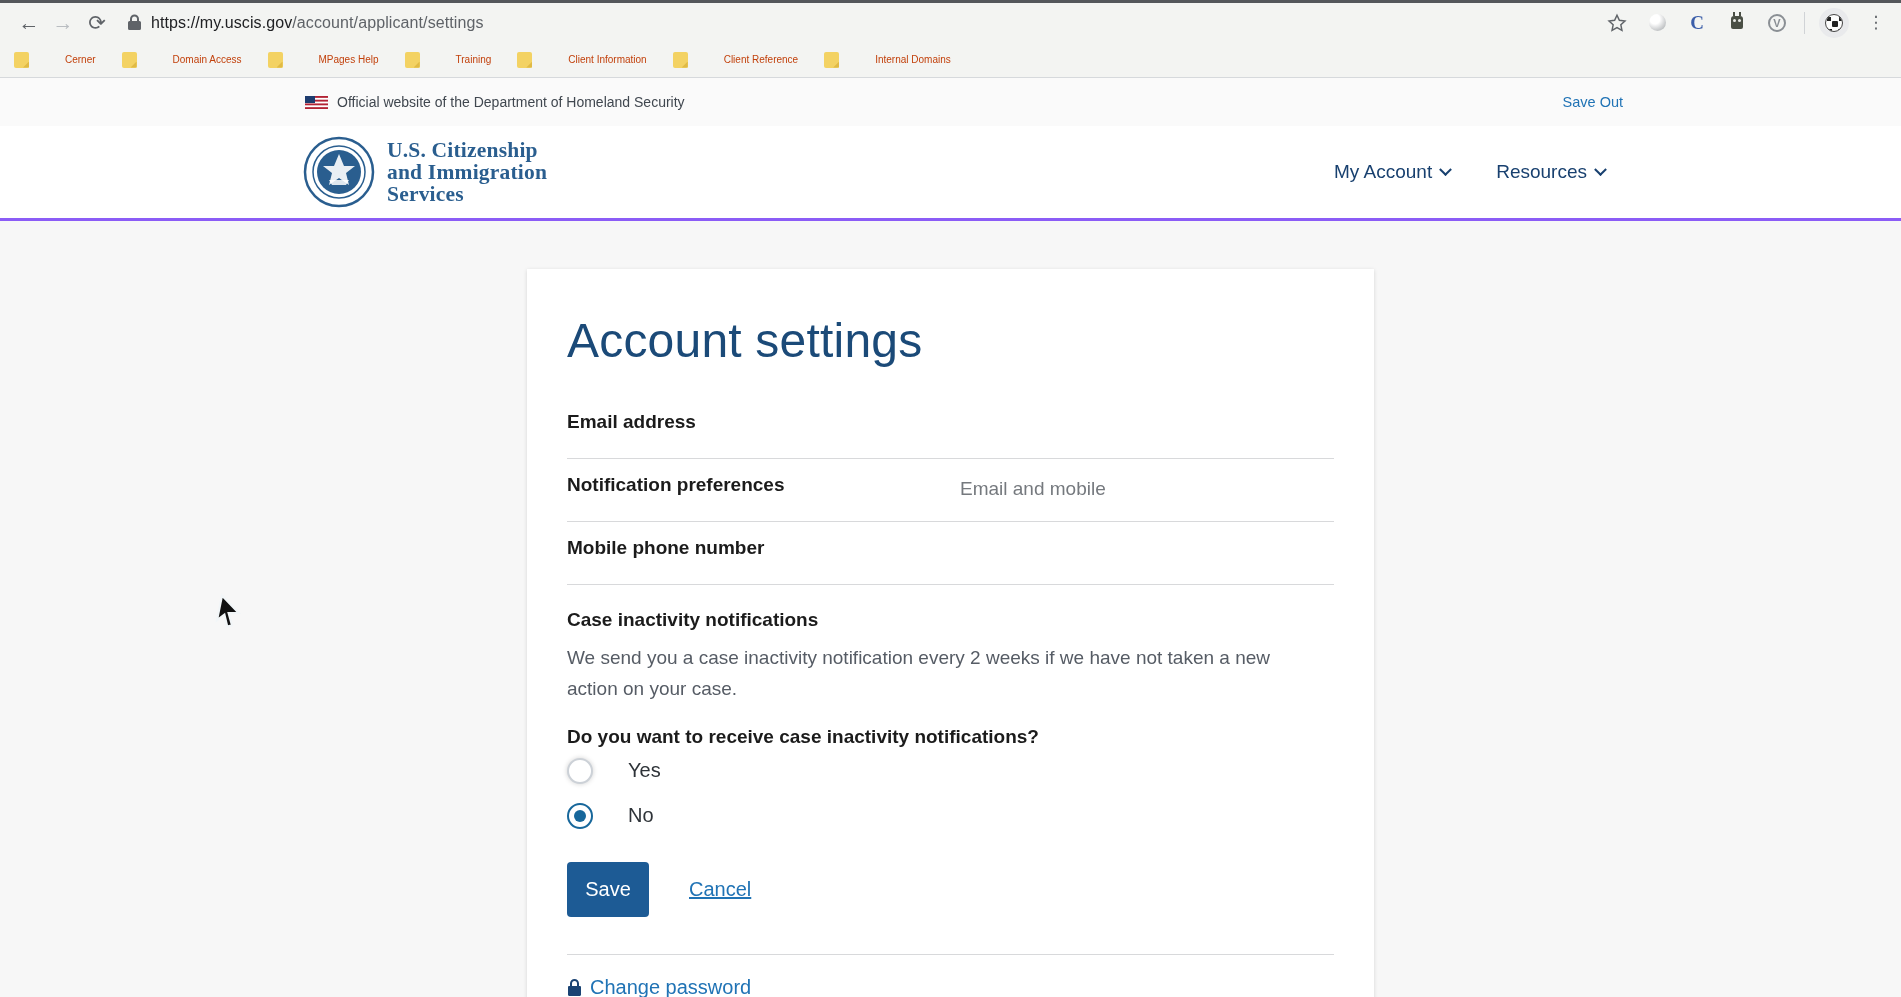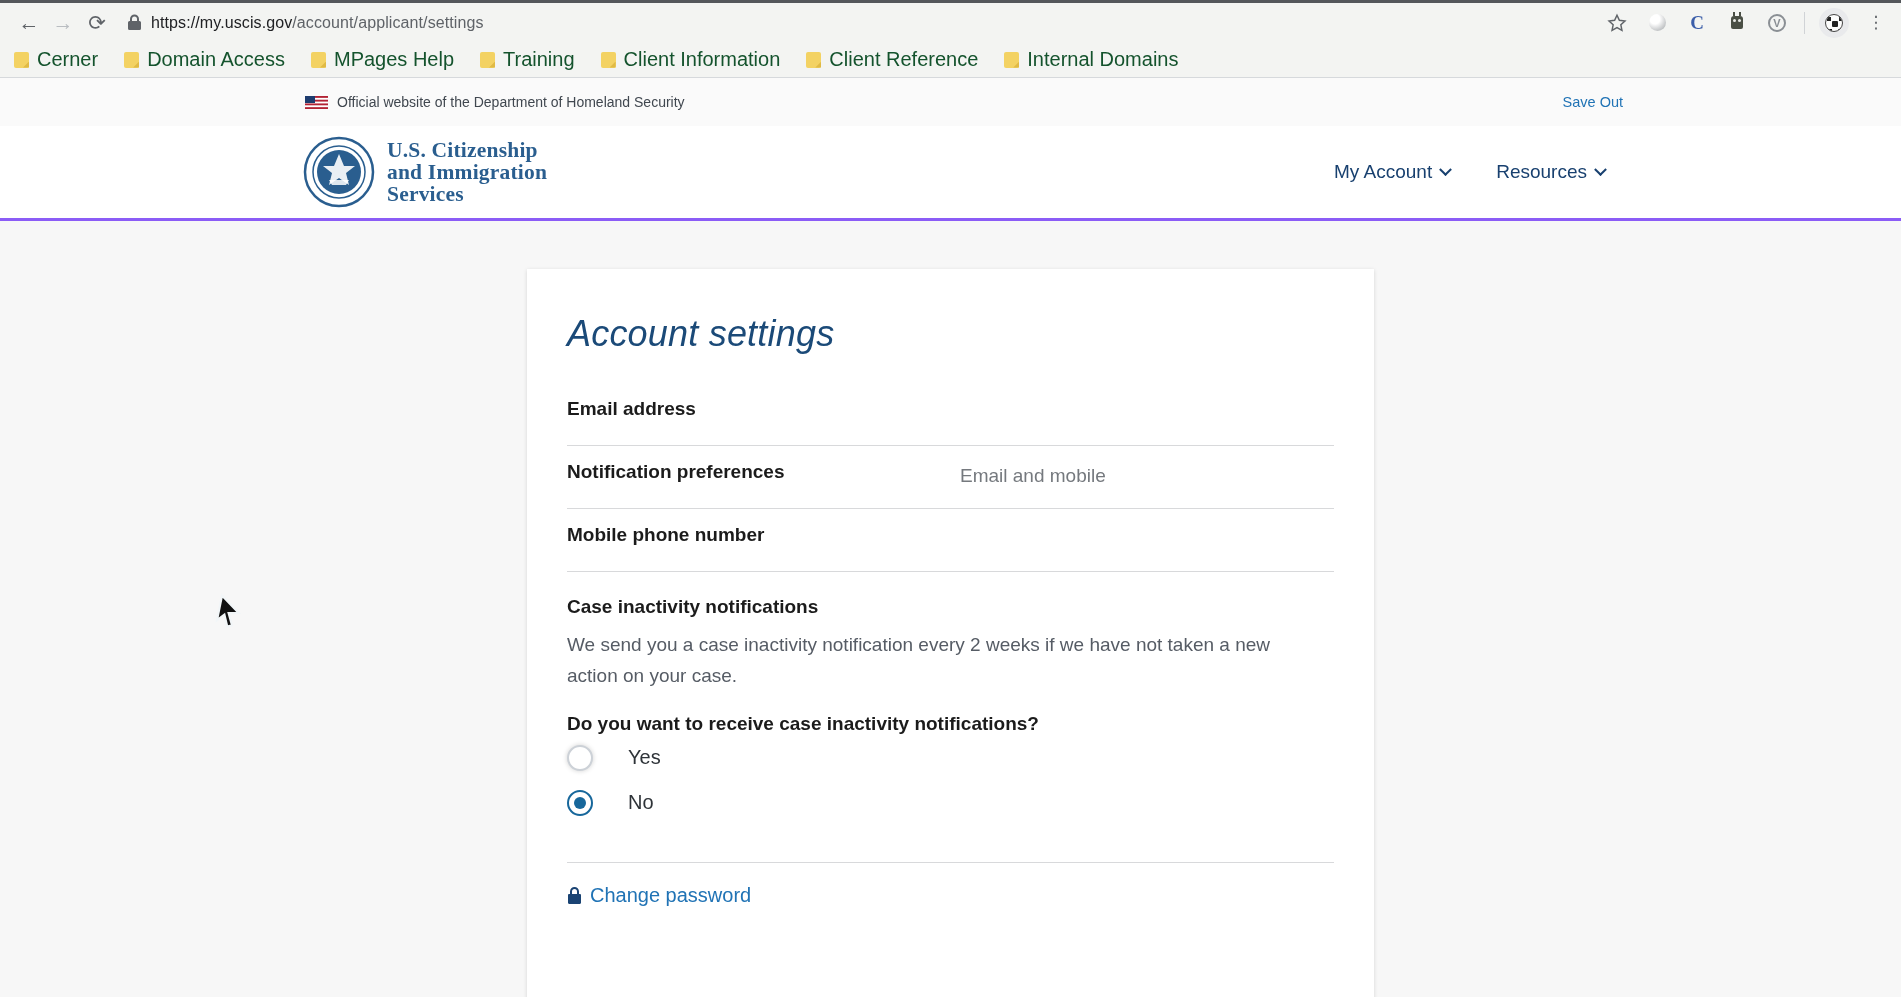--- a/index.html
+++ b/index.html
@@ -38,21 +38,21 @@
     background:#222; border-radius:1px;
     box-shadow:-6px -5px 0 -1px #222, 6px -5px 0 -1px #222, -5px 7px 0 -1px #222, 5px 7px 0 -1px #222; }
   .menu-dots { font-size:17px; color:#5f6368; letter-spacing:0; }
 
   .bookmarks-bar { height:36px; background:#f3f4f2; display:flex; align-items:center;
     padding:0 14px; gap:26px; border-bottom:1px solid #d6d9dc; }
   .bookmark { display:flex; align-items:center; gap:8px; }
   .folder { width:15px; height:16px; background:#f3d263; border-radius:2px; position:relative; }
   .folder:after { content:""; position:absolute; right:0; bottom:0; width:6px; height:6px;
     background:#e0ba45; clip-path:polygon(100% 0,100% 100%,0 100%); }
-  .bookmark-label { font-size:20px; color:#14532d; }
+  .bookmark-label { font-size:10px; color:#c2410c;margin-left:28px; }
 
   
   .gov-banner { height:48px; background:#fafafa; display:flex; align-items:center;
     padding-left:305px; padding-right:278px; }
   .gov-banner-inner { display:flex; align-items:center; gap:9px; }
   .flag { width:23px; height:13px; display:block; }
   .banner-text { font-size:14px; color:#40474f; }
   .signout { margin-left:auto; font-size:14.5px; color:#2073b5; text-decoration:none; }
 
   
@@ -63,21 +63,21 @@
     line-height:22px; color:#2a5e8f; letter-spacing:.2px; }
   .main-nav { margin-left:auto; display:flex; align-items:center; gap:46px; }
   .nav-item { display:flex; align-items:center; gap:9px; font-size:19px; color:#18406f; cursor:pointer; }
   .chev { width:9px; height:9px; border-right:2px solid #18406f; border-bottom:2px solid #18406f;
     transform:rotate(45deg) translate(-2px,-2px); }
 
   
   .main-area { height:776px; background:#f7f7f7; overflow:hidden; position:relative; }
   .card { width:847px; height:900px; margin:48px auto 0; background:#ffffff;
     box-shadow:0 1px 4px rgba(0,0,0,.14); padding:44px 40px 0; }
-  .page-title { font-size:36px; font-weight:400; color:#1b4a78; letter-spacing:.2px; margin-bottom:28px;font-style:italic; }
+  .page-title { font-size:48px; font-weight:400; color:#1b4a78; letter-spacing:.2px; margin-bottom:28px; }
 
   .field-row { position:relative; height:63px; border-bottom:1px solid #d8d9db; padding-top:15px; }
   .field-label { font-size:19px; font-weight:bold; color:#1b1b1b; }
   .field-value { position:absolute; left:393px; top:19px; font-size:19px; color:#75797e; }
 
   .section-heading { margin-top:24px; font-size:19px; font-weight:bold; color:#1b1b1b; }
   .section-desc { margin-top:11px; max-width:752px; font-size:19px; line-height:31px; color:#565c65; }
   .question { margin-top:22px; font-size:19px; font-weight:bold; color:#1b1b1b; }
 
   .radio-row { display:flex; align-items:center; height:45px; margin-top:0;gap:23px; }
@@ -242,20 +242,24 @@
 
     <div class="radio-row">
       <span class="radio-circle"></span>
       <span class="radio-label">Yes</span>
     </div>
     <div class="radio-row checked">
       <span class="radio-circle"></span>
       <span class="radio-label">No</span>
     </div>
 
+    <div class="actions">
+      <button class="save-btn">Save</button>
+      <a class="cancel-link" href="#">Cancel</a>
+    </div>
 
     <hr class="card-divider">
 
     <div class="change-password">
       <svg width="15" height="19" viewBox="0 0 15 19">
         <path fill="#1a4373" d="M3 8V5.5a4.5 4.5 0 0 1 9 0V8h.8c.7 0 1.2.5 1.2 1.2v7.6c0 .7-.5 1.2-1.2 1.2H2.2C1.5 18 1 17.5 1 16.8V9.2C1 8.5 1.5 8 2.2 8H3zm2 0h5V5.5a2.5 2.5 0 0 0-5 0V8z"></path>
       </svg>
       <a class="cp-link" href="#">Change password</a>
     </div>
   </div>

